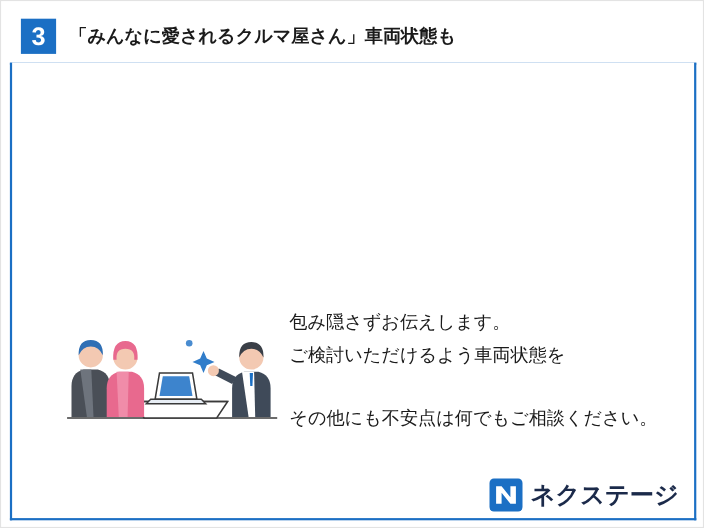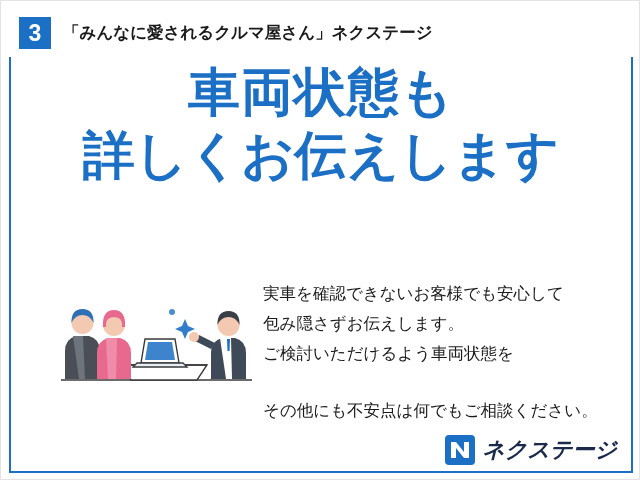--- a/index.html
+++ b/index.html
@@ -114,21 +114,20 @@
     height: 110px;
   }
 
   
   .footer-logo {
     position: absolute;
     right: 22px;
     bottom: 14px;
     display: flex;
     align-items: center;
-    font-style: italic;
   }
   .logo-mark {
     width: 30px;
     height: 30px;
     background: #1b6fc4;
     border-radius: 4px;
     position: relative;
     margin-right: 7px;
   }
   .logo-mark svg { display: block; }
@@ -140,29 +139,25 @@
     white-space: nowrap;
   }
 </style>
 </head>
 <body>
 
 <div id="page">
 
   <div class="header">
     <div class="header-badge">3</div>
-    <div class="header-title">「みんなに愛されるクルマ屋さん」ネクステージ</div>
+    <div class="header-title">「みんなに愛されるクルマ屋さん」車両状態も</div>
   </div>
 
   <div class="frame"></div>
 
-  <div class="headline">
-    <div class="headline-line line1">車両状態も</div>
-    <div class="headline-line line2">詳しくお伝えします</div>
-  </div>
 
   <div class="illustration">
     <svg width="195" height="110" viewBox="0 0 195 110" xmlns="http://www.w3.org/2000/svg">
 
       <line x1="2" y1="101" x2="193" y2="101" stroke="#3a3a3a" stroke-width="1.4"></line>
 
       <polygon points="62,86 148,86 138,101 72,101" fill="#ffffff" stroke="#3a3a3a" stroke-width="1.4"></polygon>
       <line x1="62" y1="86" x2="148" y2="86" stroke="#3a3a3a" stroke-width="1.4"></line>
 
       <polygon points="86,60 116,60 120,84 82,84" fill="#ffffff" stroke="#3a3a3a" stroke-width="1.4"></polygon>
@@ -187,21 +182,20 @@
 
       <path d="M152,70 L136,62 L140,56 L156,64 Z" fill="#3f4a59"></path>
       <circle cx="135" cy="58" r="5" fill="#f3c9b2"></circle>
 
       <path d="M126,40 l3,7 l7,3 l-7,3 l-3,7 l-3,-7 l-7,-3 l7,-3 Z" fill="#1b6fc4" opacity="0.9"></path>
       <circle cx="113" cy="33" r="3" fill="#1b6fc4" opacity="0.8"></circle>
     </svg>
   </div>
 
   <div class="bodycopy">
-    <p>実車を確認できないお客様でも安心して</p>
     <p>包み隠さずお伝えします。</p>
     <p>ご検討いただけるよう車両状態を</p>
     <p>その他にも不安点は何でもご相談ください。</p>
   </div>
 
   <div class="footer-logo">
     <div class="logo-mark">
       <svg width="30" height="30" viewBox="0 0 30 30" xmlns="http://www.w3.org/2000/svg">
         <path d="M6 23 L6 7 L11 7 L19 17 L19 7 L24 7 L24 23 L19 23 L11 13 L11 23 Z" fill="#ffffff"></path>
       </svg>

